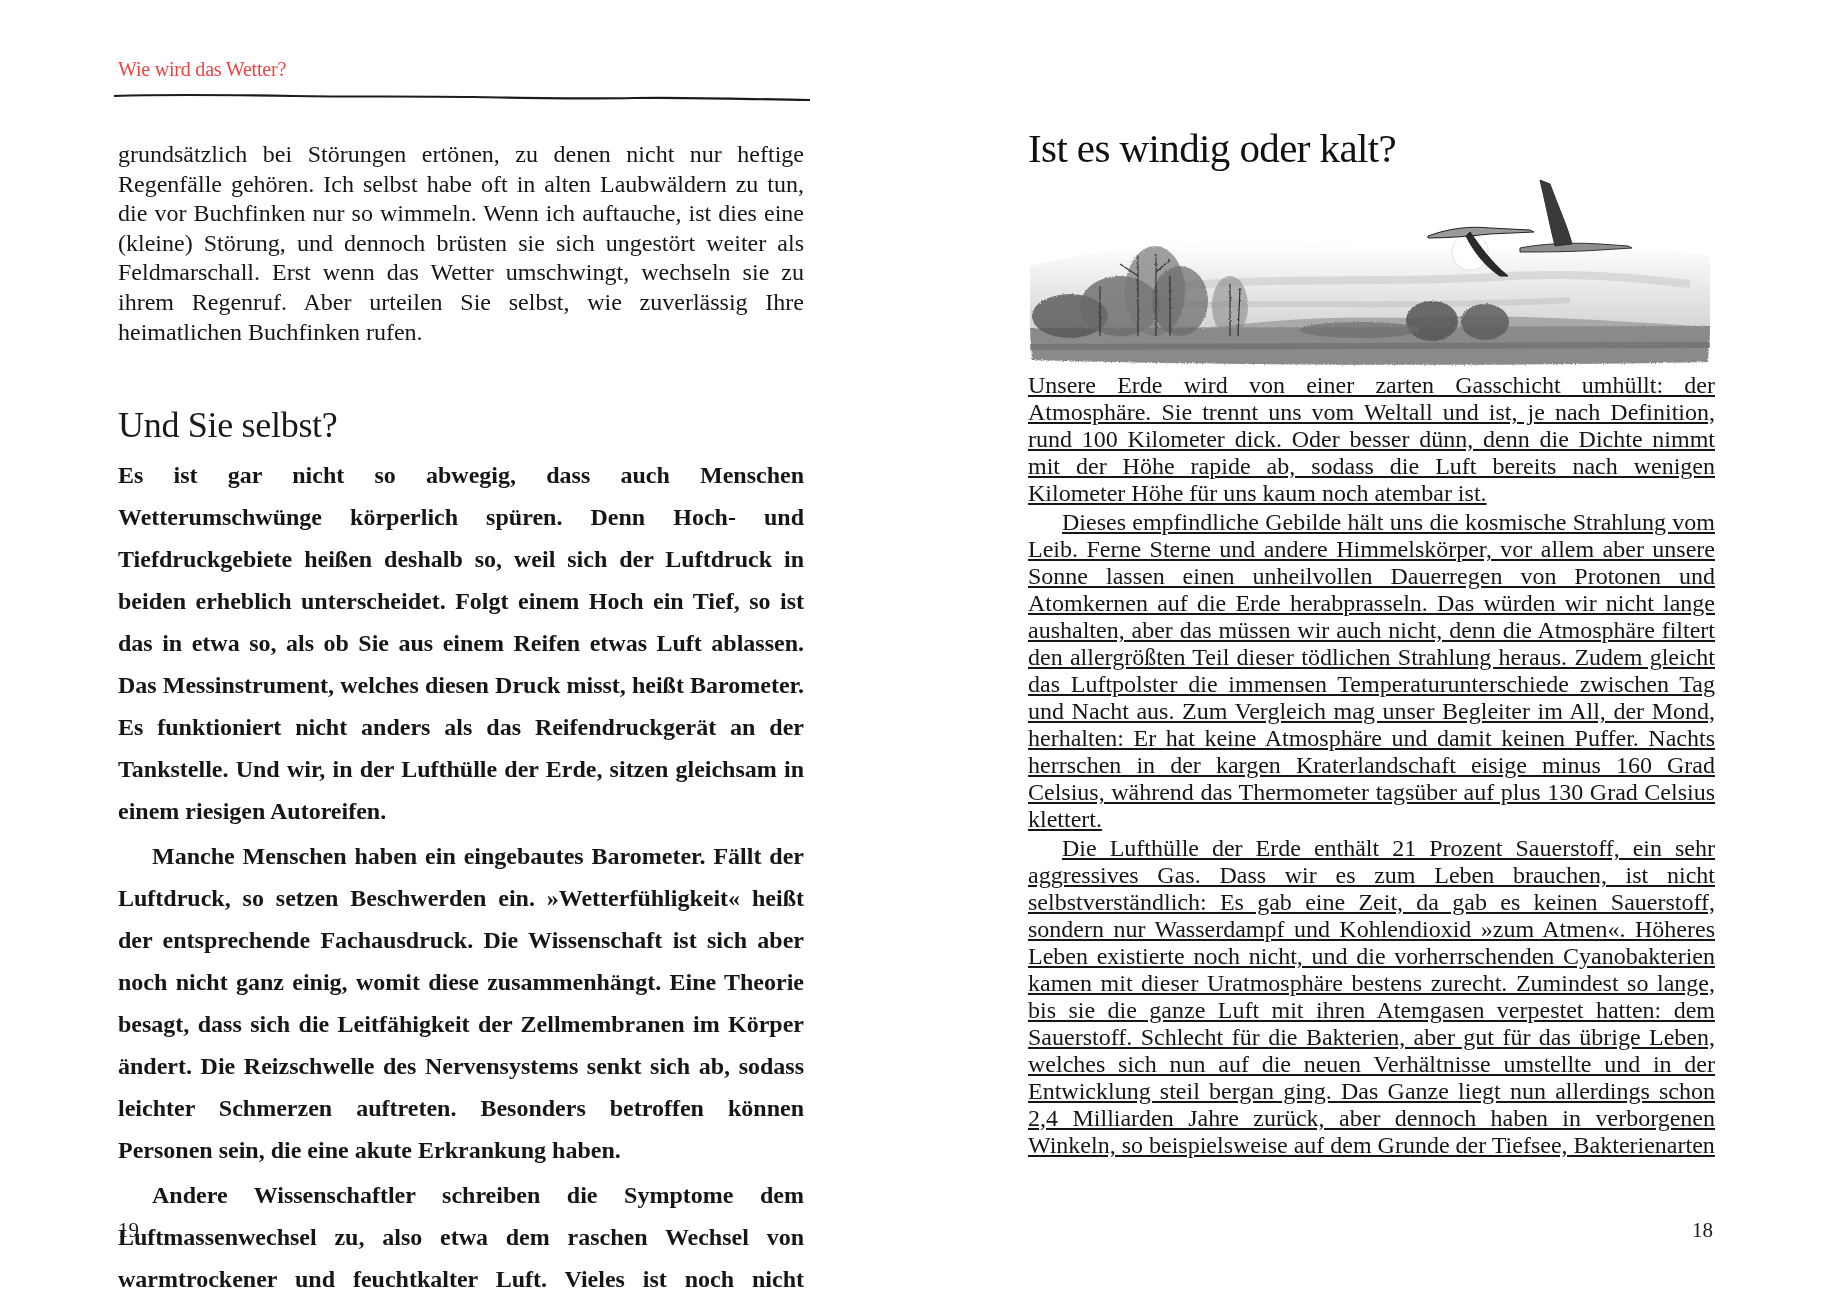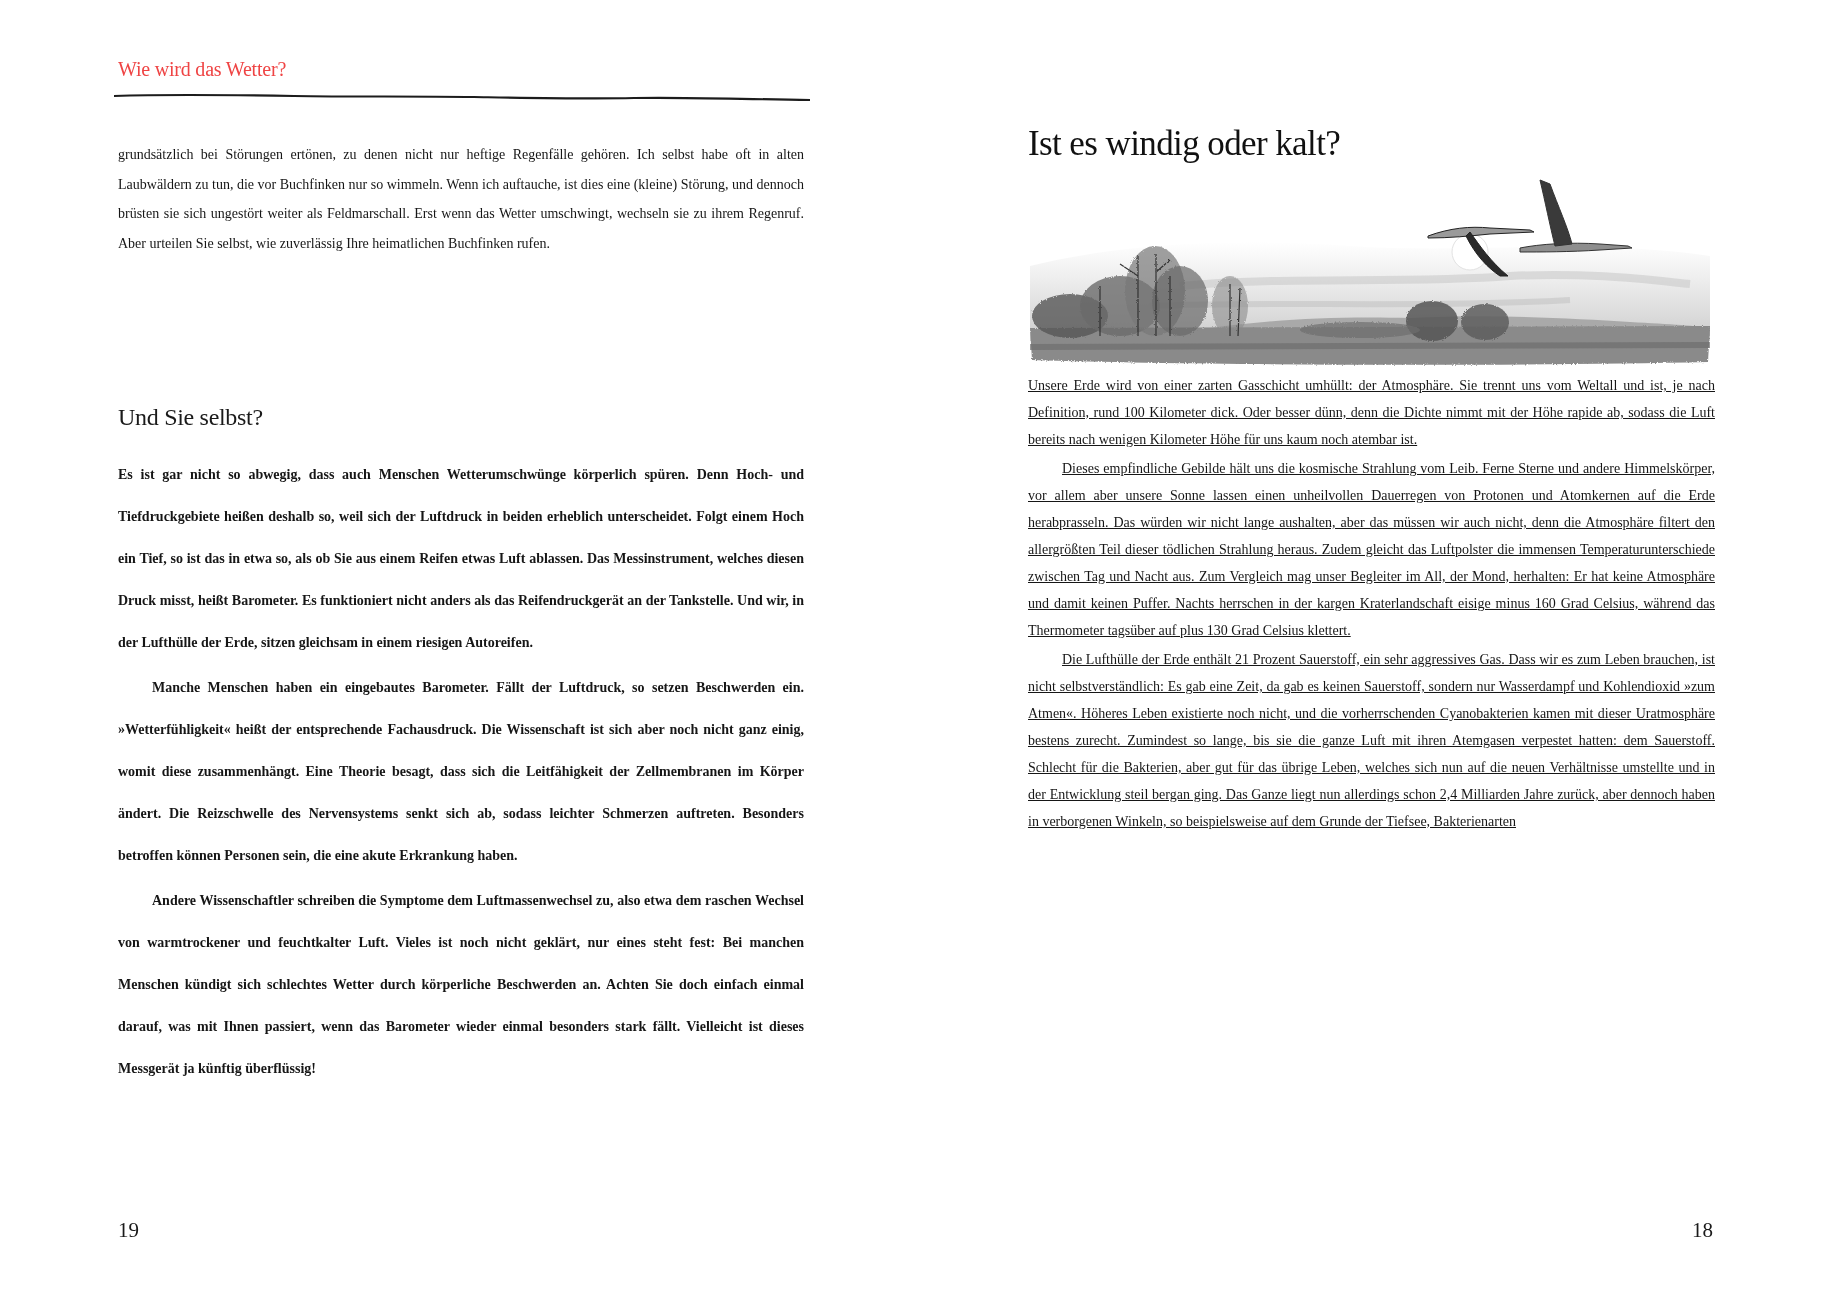--- a/index.html
+++ b/index.html
@@ -11,41 +11,41 @@
   .page-left { left: 0; width: 915px; }
   .page-right { left: 915px; width: 916px; }
 
   .running-head {
     position: absolute; left: 118px; top: 58px;
     font-size: 20px; letter-spacing: -0.2px; color: #ef4444;
   }
   .head-rule { position: absolute; left: 114px; top: 90px; width: 696px; height: 14px; }
 
   .col {
-    position: absolute; font-size: 14px; text-align: justify;
+    position: absolute; font-size: 24px; text-align: justify;
     hyphens: manual; color: #161616;
   }
   .col p { margin: 0; }
   .col p.indent { text-indent: 34px; }
 
   .left-top { left: 118px; top: 140px; width: 686px; line-height: 29.6px; }
   .left-heading {
-    position: absolute; left: 118px; top: 404px; font-size: 24px; font-weight: normal;
+    position: absolute; left: 118px; top: 404px; font-size: 36px; font-weight: normal;
     margin: 0; letter-spacing: -0.3px; color: #1a1a1a;
   }
   .left-body { left: 118px; top: 454px; width: 686px; line-height: 42px; font-weight: bold; }
   .left-body p + p { margin-top: 3px; }
 
   .page-num { position: absolute; top: 1218px; font-size: 21px; color: #1a1a1a; }
   .page-num.left { left: 118px; }
   .page-num.right { left: 1692px; }
 
   .right-title {
     position: absolute; left: 1028px; top: 124px; margin: 0;
-    font-size: 35px; font-weight: normal; letter-spacing: -0.6px; color: #111;
+    font-size: 41px; font-weight: normal; letter-spacing: -0.6px; color: #111;
   }
   .illustration { position: absolute; left: 1030px; top: 176px; width: 680px; height: 190px; }
   .right-body { left: 1028px; top: 372px; width: 687px; line-height: 27px; text-decoration: underline; }
   .right-body p + p { margin-top: 2px; }
 </style>
 </head>
 <body>
 
 <div class="page page-left"></div>
 <div class="page page-right"></div>

